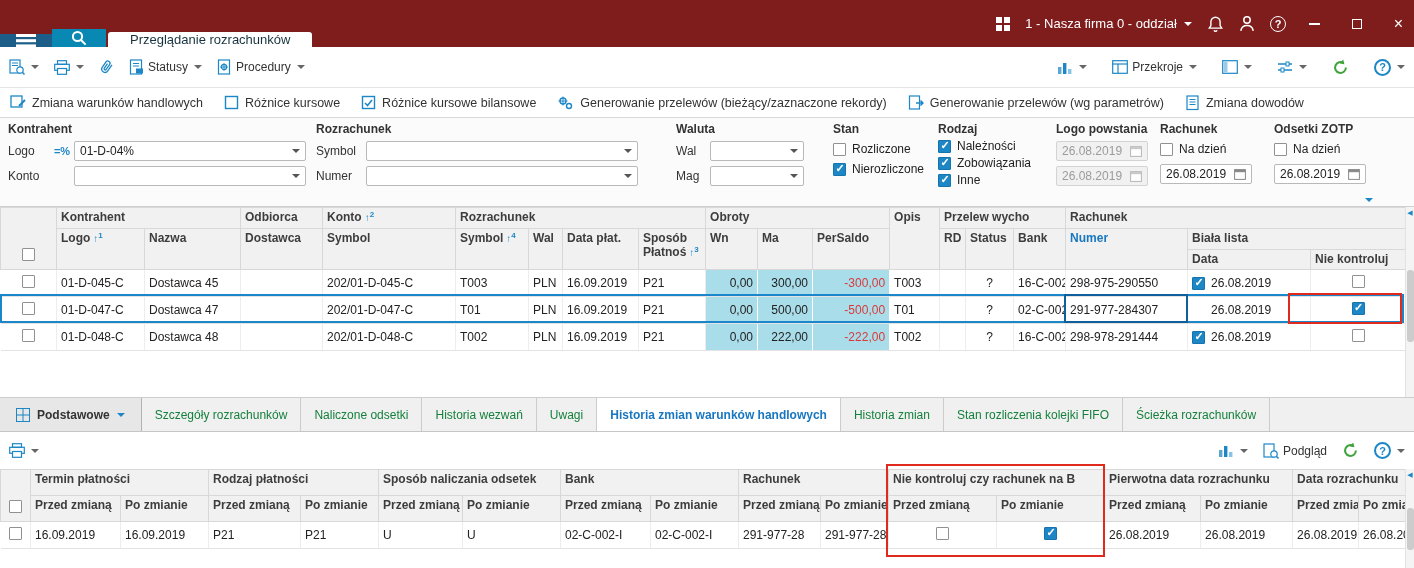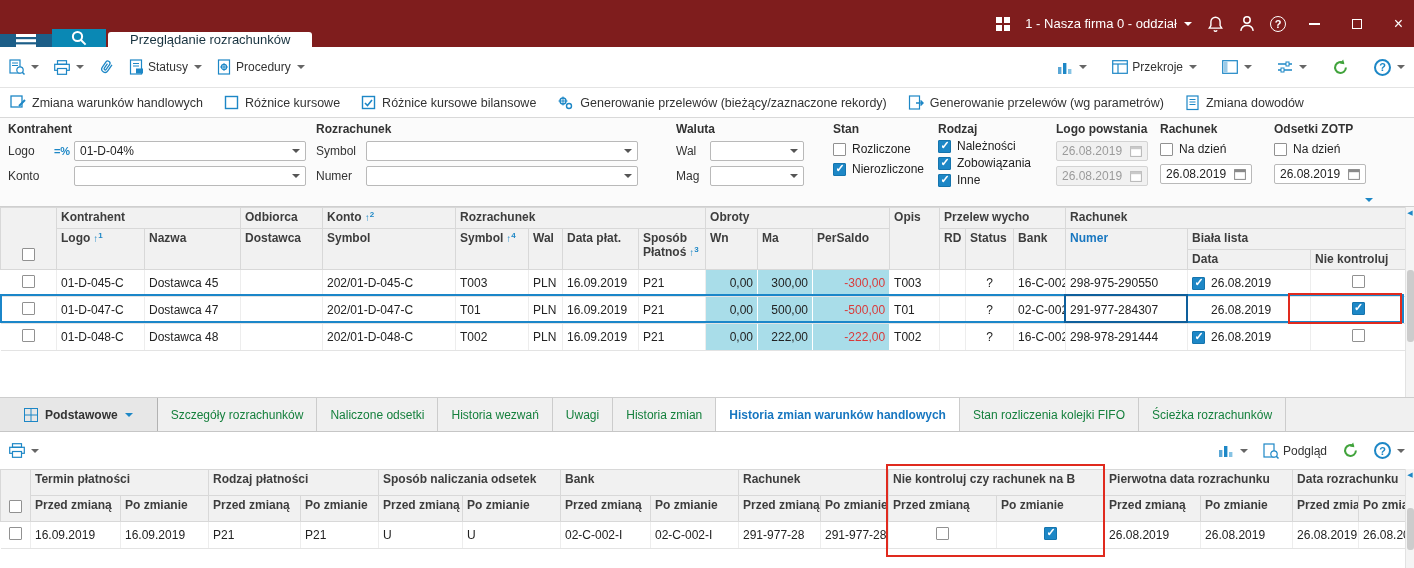--- a/index.html
+++ b/index.html
@@ -78,21 +78,21 @@
 .vscroll{position:absolute;right:0;width:9px;background:#f4f4f4;border-left:1px solid #e2e2e2;z-index:4;display:flex;flex-direction:column;align-items:center}
 .vscroll .arr{color:#1d87c6;font-size:7px;line-height:11px;cursor:pointer}
 .vscroll .thumb{width:7px;background:#ccc;border-radius:3px;cursor:pointer}
 #vs-top{top:207px;height:190px}
 #vs-top .thumb{height:72px;margin-top:52px}
 #vs-bottom{top:469px;height:99px}
 #vs-bottom .thumb{height:42px;margin-top:28px}
 
 
 .tabsbar{position:absolute;left:0;top:397px;width:100%;height:35px;background:#f0f0f0;border-top:1px solid #cdcdcd;border-bottom:1px solid #c6c6c6;display:flex;align-items:stretch;overflow:hidden}
-.podst{display:flex;align-items:center;gap:7px;padding:0 24px;background:#e7e7e7;border-right:1px solid #b2b2b2;font-weight:bold;color:#333;cursor:pointer}
+.podst{display:flex;align-items:center;gap:7px;padding:0 16px;background:#e7e7e7;border-right:1px solid #b2b2b2;font-weight:bold;color:#333;cursor:pointer}
 .podst .chev{color:#1d87c6}
 .tab{display:flex;align-items:center;padding:0 13px;border-right:1px solid #ccc;color:#15803d;cursor:pointer;white-space:nowrap}
 .tab.active{background:#fff;color:#1877c0;font-weight:bold}
 .toolbar3{position:absolute;left:0;top:432px;width:100%;height:37px;background:#fff;display:flex;align-items:center;padding:0 9px;gap:15px;color:#333}
 .t3-right{margin-left:auto;display:flex;align-items:center;gap:15px}
 .help-badge{width:17px;height:17px;border-radius:50%;border:2px solid #1d87c6;color:#1d87c6;font-weight:bold;font-size:11px;display:flex;align-items:center;justify-content:center;flex:0 0 auto}
 .help-badge.white{border-color:#fff;color:#fff;width:16px;height:16px;border-width:1.5px}
 </style>
 </head>
 <body>
@@ -574,22 +574,22 @@
           <line x1="7" y1="0.5" x2="7" y2="13.5" stroke="#1d87c6"></line>
           <line x1="0.5" y1="7" x2="13.5" y2="7" stroke="#1d87c6"></line>
         </svg>
       <span>Podstawowe</span>
       <span class="chev"></span>
     </span>
     <span class="tab">Szczegóły rozrachunków</span>
     <span class="tab">Naliczone odsetki</span>
     <span class="tab">Historia wezwań</span>
     <span class="tab">Uwagi</span>
+    <span class="tab active">Historia zmian warunków handlowych</span>
     <span class="tab">Historia zmian</span>
-    <span class="tab active">Historia zmian warunków handlowych</span>
     <span class="tab">Stan rozliczenia kolejki FIFO</span>
     <span class="tab">Ścieżka rozrachunków</span>
   </div>
 
   <div class="toolbar3">
     <span class="tool">
       <svg width="16" height="15" viewBox="0 0 16 15">
           <rect x="3.5" y="0.7" width="9" height="3.6" fill="none" stroke="#1d87c6" stroke-width="1.2"></rect>
           <rect x="0.7" y="4.3" width="14.6" height="6" fill="none" stroke="#1d87c6" stroke-width="1.2"></rect>
           <rect x="3.5" y="8.5" width="9" height="5.8" fill="#fff" stroke="#1d87c6" stroke-width="1.2"></rect>

